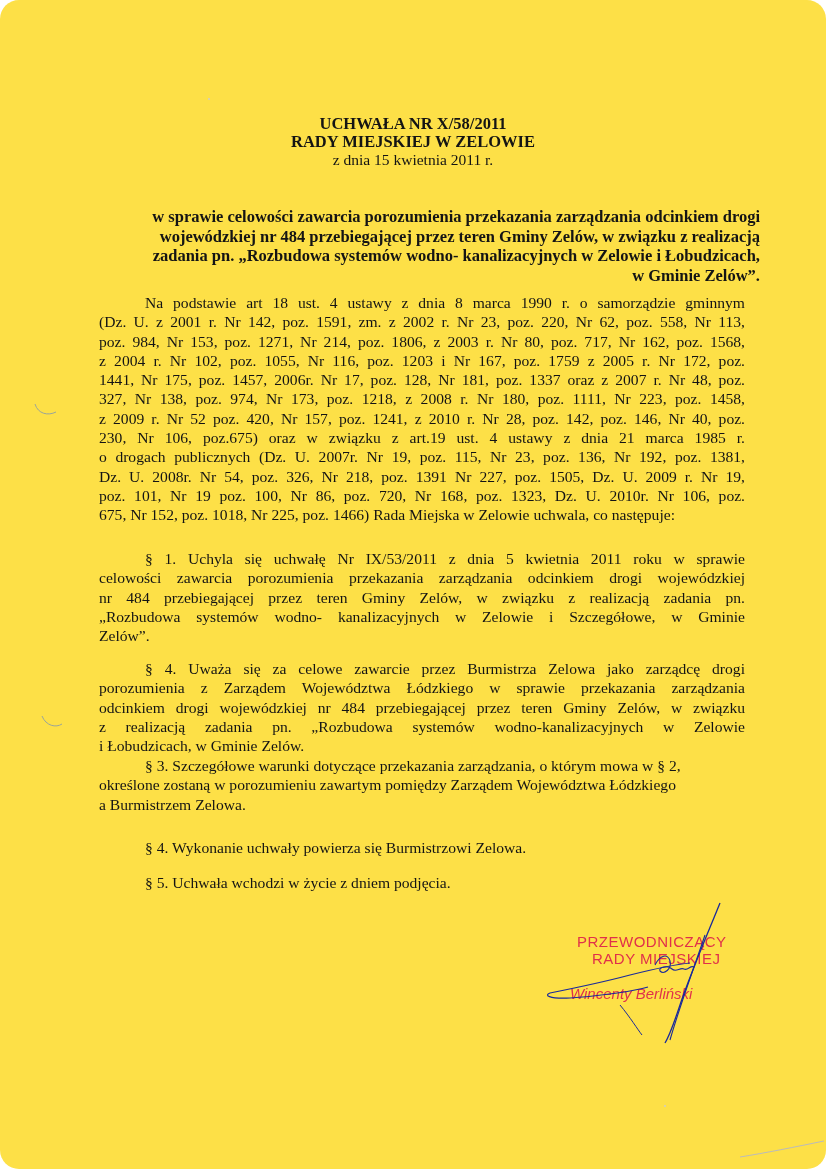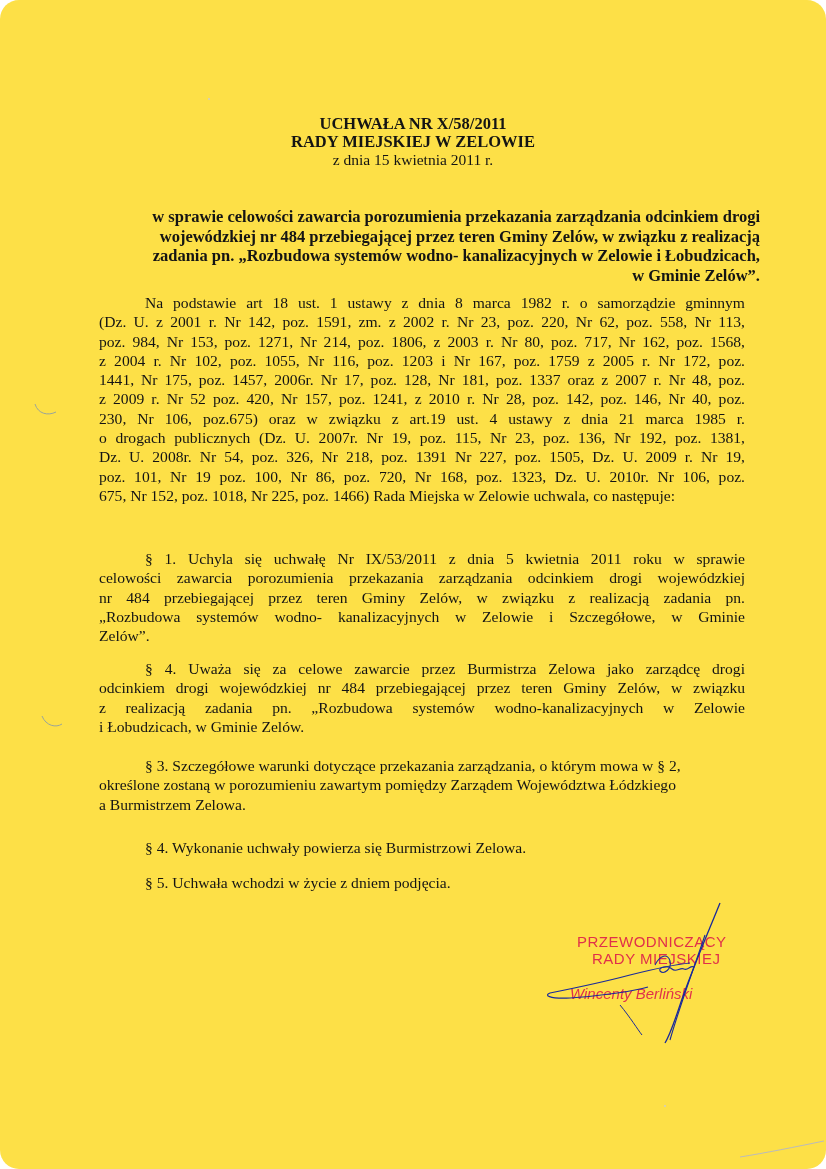--- a/index.html
+++ b/index.html
@@ -35,43 +35,45 @@
   <div class="center date" style="top:151px;">z dnia 15 kwietnia 2011 r.</div>
 
   <div class="subject" style="top:207px;">
     <span class="ln">w sprawie celowości zawarcia porozumienia przekazania zarządzania odcinkiem drogi</span>
     <span class="ln">wojewódzkiej nr 484 przebiegającej przez teren Gminy Zelów, w związku z realizacją</span>
     <span class="ln">zadania pn. „Rozbudowa systemów wodno- kanalizacyjnych w Zelowie i Łobudzicach,</span>
     <span class="ln">w Gminie Zelów”.</span>
   </div>
 
   <div class="block" style="top:293px;">
-    <span class="ln j ind">Na podstawie art 18 ust. 1  ustawy z dnia 8 marca 1982 r. o samorządzie gminnym</span>
+    <span class="ln j ind">Na podstawie art 18 ust. 4  ustawy z dnia 8 marca 1990 r. o samorządzie gminnym</span>
     <span class="ln j">(Dz. U. z 2001 r. Nr 142, poz. 1591, zm. z 2002 r. Nr 23, poz. 220, Nr 62, poz. 558, Nr 113,</span>
     <span class="ln j">poz. 984, Nr 153, poz. 1271, Nr 214, poz. 1806, z 2003 r. Nr 80, poz. 717, Nr 162, poz. 1568,</span>
     <span class="ln j">z 2004 r. Nr 102, poz. 1055, Nr 116, poz. 1203 i Nr 167, poz. 1759 z 2005 r. Nr 172, poz.</span>
     <span class="ln j">1441, Nr 175, poz. 1457, 2006r. Nr 17, poz. 128, Nr 181, poz. 1337 oraz z 2007 r. Nr 48, poz.</span>
+    <span class="ln j">327, Nr 138, poz. 974, Nr 173, poz. 1218, z 2008 r. Nr 180, poz. 1111, Nr 223, poz. 1458,</span>
     <span class="ln j">z 2009 r. Nr 52 poz. 420, Nr 157, poz. 1241, z 2010 r. Nr 28, poz. 142, poz. 146, Nr 40, poz.</span>
     <span class="ln j">230, Nr 106, poz.675) oraz w związku z art.19 ust. 4 ustawy z dnia 21 marca 1985 r.</span>
     <span class="ln j">o drogach publicznych (Dz. U. 2007r. Nr 19, poz. 115, Nr 23, poz. 136,  Nr 192, poz. 1381,</span>
     <span class="ln j">Dz. U. 2008r. Nr 54, poz. 326, Nr 218, poz. 1391 Nr 227, poz. 1505, Dz. U. 2009 r. Nr 19,</span>
     <span class="ln j">poz. 101,  Nr 19 poz. 100, Nr 86, poz. 720, Nr 168, poz. 1323, Dz. U. 2010r. Nr 106, poz.</span>
     <span class="ln">675, Nr 152, poz. 1018, Nr 225, poz. 1466) Rada Miejska w Zelowie uchwala, co następuje:</span>
   </div>
 
   <div class="block" style="top:549px;">
     <span class="ln j ind">§ 1. Uchyla się uchwałę Nr IX/53/2011 z dnia 5 kwietnia 2011 roku w sprawie</span>
     <span class="ln j">celowości zawarcia porozumienia przekazania zarządzania odcinkiem drogi wojewódzkiej</span>
     <span class="ln j">nr 484 przebiegającej przez teren Gminy Zelów, w związku z realizacją zadania pn.</span>
     <span class="ln j">„Rozbudowa systemów wodno- kanalizacyjnych w Zelowie i Szczegółowe,  w Gminie</span>
     <span class="ln">Zelów”.</span>
   </div>
 
   <div class="block" style="top:659px;">
     <span class="ln j ind">§ 4. Uważa się za celowe zawarcie przez Burmistrza Zelowa jako zarządcę drogi</span>
+    <span class="ln j">porozumienia z Zarządem Województwa Łódzkiego w sprawie przekazania zarządzania</span>
     <span class="ln j">odcinkiem drogi wojewódzkiej nr 484 przebiegającej przez teren Gminy Zelów, w związku</span>
     <span class="ln j">z realizacją zadania pn. „Rozbudowa systemów wodno-kanalizacyjnych w Zelowie</span>
     <span class="ln">i Łobudzicach,  w Gminie Zelów.</span>
   </div>
 
   <div class="block" style="top:756px;">
     <span class="ln ind">§ 3. Szczegółowe warunki dotyczące przekazania zarządzania, o którym mowa w § 2,</span>
     <span class="ln">określone zostaną w porozumieniu zawartym pomiędzy Zarządem Województwa Łódzkiego</span>
     <span class="ln">a Burmistrzem Zelowa.</span>
   </div>

